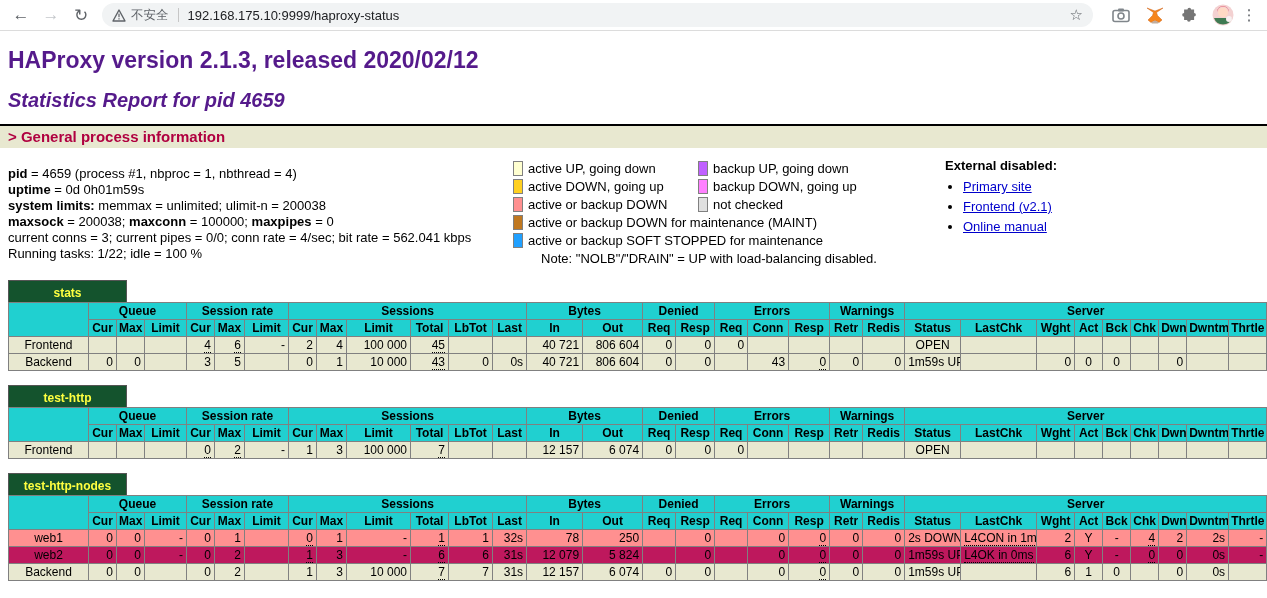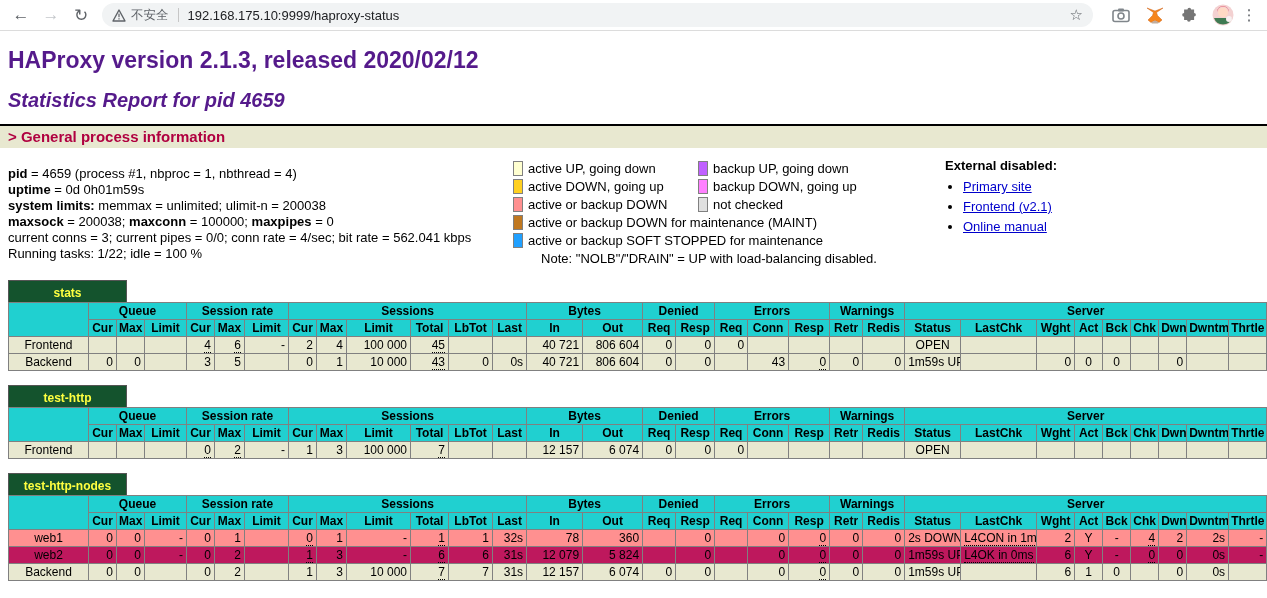--- a/index.html
+++ b/index.html
@@ -546,21 +546,21 @@
               <td>0</td>
               <td>1</td>
               <td></td>
               <td><u class="dot">0</u></td>
               <td>1</td>
               <td>-</td>
               <td><u class="dot">1</u></td>
               <td>1</td>
               <td>32s</td>
               <td>78</td>
-              <td>360</td>
+              <td>250</td>
               <td></td>
               <td>0</td>
               <td></td>
               <td>0</td>
               <td><u class="dot">0</u></td>
               <td>0</td>
               <td>0</td>
               <td class="ac">2s DOWN</td>
               <td class="ac"><u class="dot">L4CON in 1ms</u></td>
               <td>2</td>

